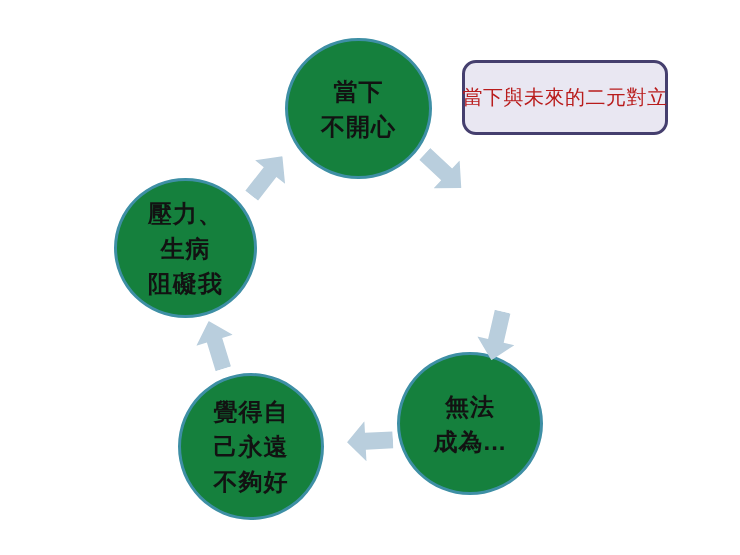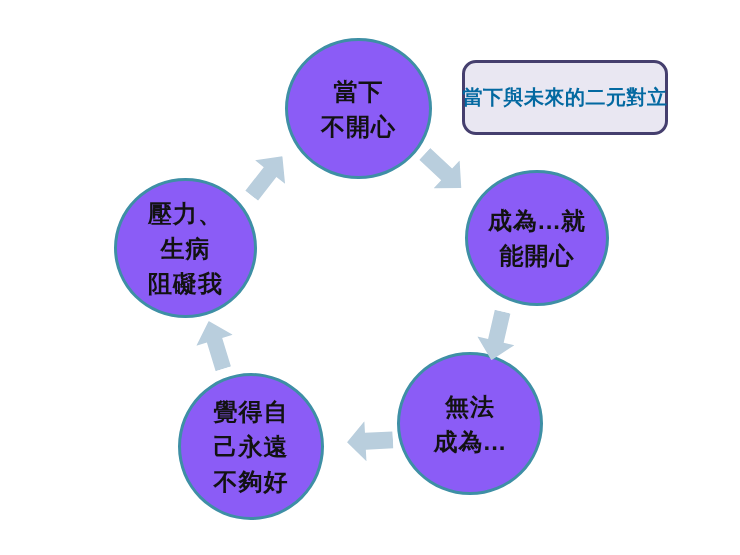--- a/index.html
+++ b/index.html
@@ -2,38 +2,38 @@
 <html><head>
 <meta charset="utf-8">
 <style>
   html,body{margin:0;padding:0;background:#ffffff;}
   #stage{
     position:relative;width:740px;height:555px;background:#ffffff;overflow:hidden;
     font-family:"Liberation Sans",sans-serif;
   }
   .cycle-node{
     position:absolute;border:3px solid #3e8fa5;border-radius:50%;
-    background:#8b5cf6;display:flex;align-items:center;justify-content:center;
+    background:#15803d;display:flex;align-items:center;justify-content:center;
     box-sizing:border-box;
   }
   .node-text{
     white-space:pre-line;text-align:center;font-weight:700;color:#121212;
     font-size:24px;line-height:35px;letter-spacing:1px;
   }
   .block-arrow{
     position:absolute;width:38px;height:50px;
   }
   .block-arrow svg{display:block;width:100%;height:100%;}
   .annotation-box{
     position:absolute;left:462px;top:60px;width:206px;height:75px;
     background:#e9e7f2;border:3px solid #453f6e;border-radius:14px;
     display:flex;align-items:center;justify-content:center;box-sizing:border-box;
   }
   .annotation-text{
-    font-weight:700;color:#0369a1;font-size:20px;letter-spacing:0.5px;white-space:nowrap;
+    font-weight:400;color:#b91c1c;font-size:20px;letter-spacing:0.5px;white-space:nowrap;
   }
   
   #node-top          {left:285px;top:38px;width:147px;height:141px;}
   #node-right        {left:465px;top:170px;width:144px;height:136px;}
   #node-bottom-right {left:397px;top:352px;width:146px;height:143px;}
   #node-bottom-left  {left:178px;top:373px;width:146px;height:147px;}
   #node-left         {left:114px;top:178px;width:143px;height:140px;}
   
   #arrow-left-to-top           {left:267px;top:176px;transform:translate(-50%,-50%) rotate(38deg);}
   #arrow-top-to-right          {left:443px;top:171px;transform:translate(-50%,-50%) rotate(133deg);}
@@ -48,24 +48,20 @@
 
   <div class="annotation-box">
     <span class="annotation-text">當下與未來的二元對立</span>
   </div>
 
   <div class="cycle-node" id="node-top">
     <div class="node-text">當下
 不開心</div>
   </div>
 
-  <div class="cycle-node" id="node-right">
-    <div class="node-text">成為...就
-能開心</div>
-  </div>
 
   <div class="cycle-node" id="node-bottom-right">
     <div class="node-text">無法
 成為...</div>
   </div>
 
   <div class="cycle-node" id="node-bottom-left">
     <div class="node-text">覺得自
 己永遠
 不夠好</div>

